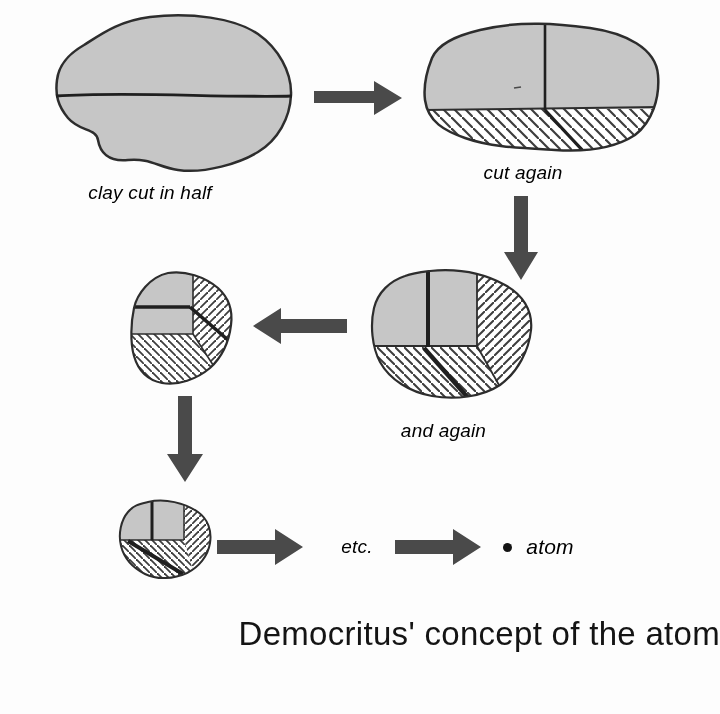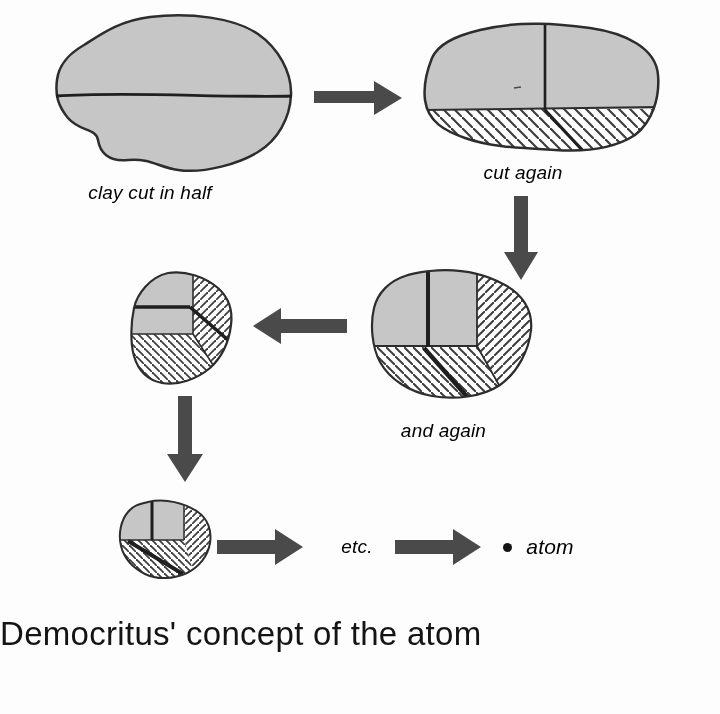--- a/index.html
+++ b/index.html
@@ -8,21 +8,21 @@
     background:#fdfdfd;overflow:hidden;
     font-family:"Liberation Sans", sans-serif;
     color:#1c1c1c;
   }
   .abs{position:absolute;}
   .label{
     font-size:19px;letter-spacing:0.2px;color:#000000;
     text-align:center;white-space:nowrap;font-style:italic;
   }
   .title{
-    font-size:33px;color:#141414;text-align:left;
+    font-size:33px;color:#141414;text-align:right;
     white-space:nowrap;letter-spacing:0.3px;
   }
   .atom-dot{
     width:9px;height:9px;border-radius:50%;background:#141414;
   }
   svg{display:block;}
 </style>
 </head>
 <body>
 

